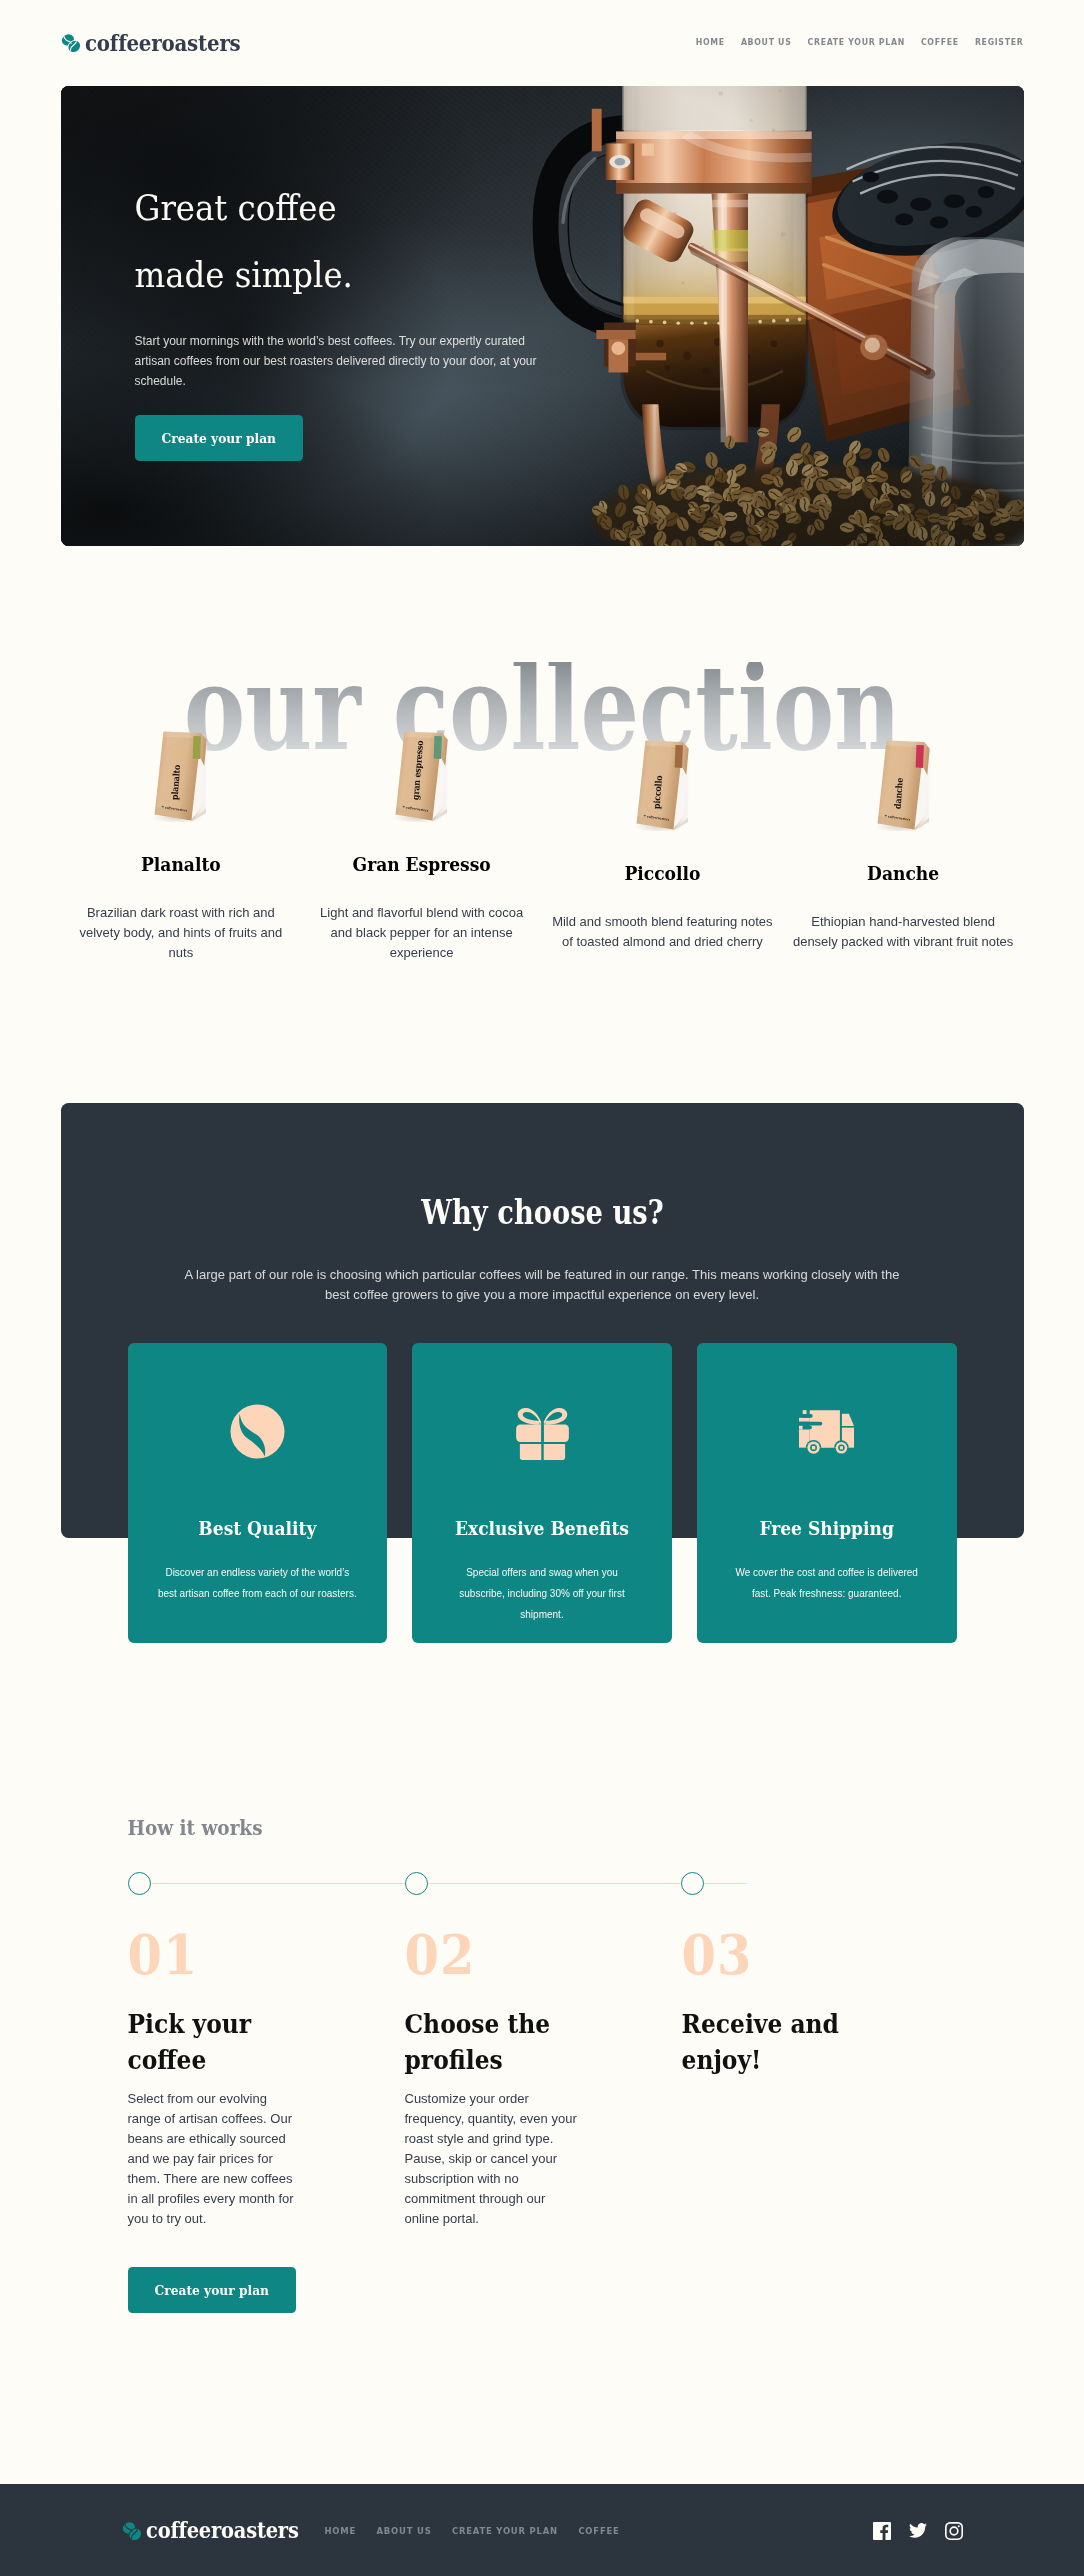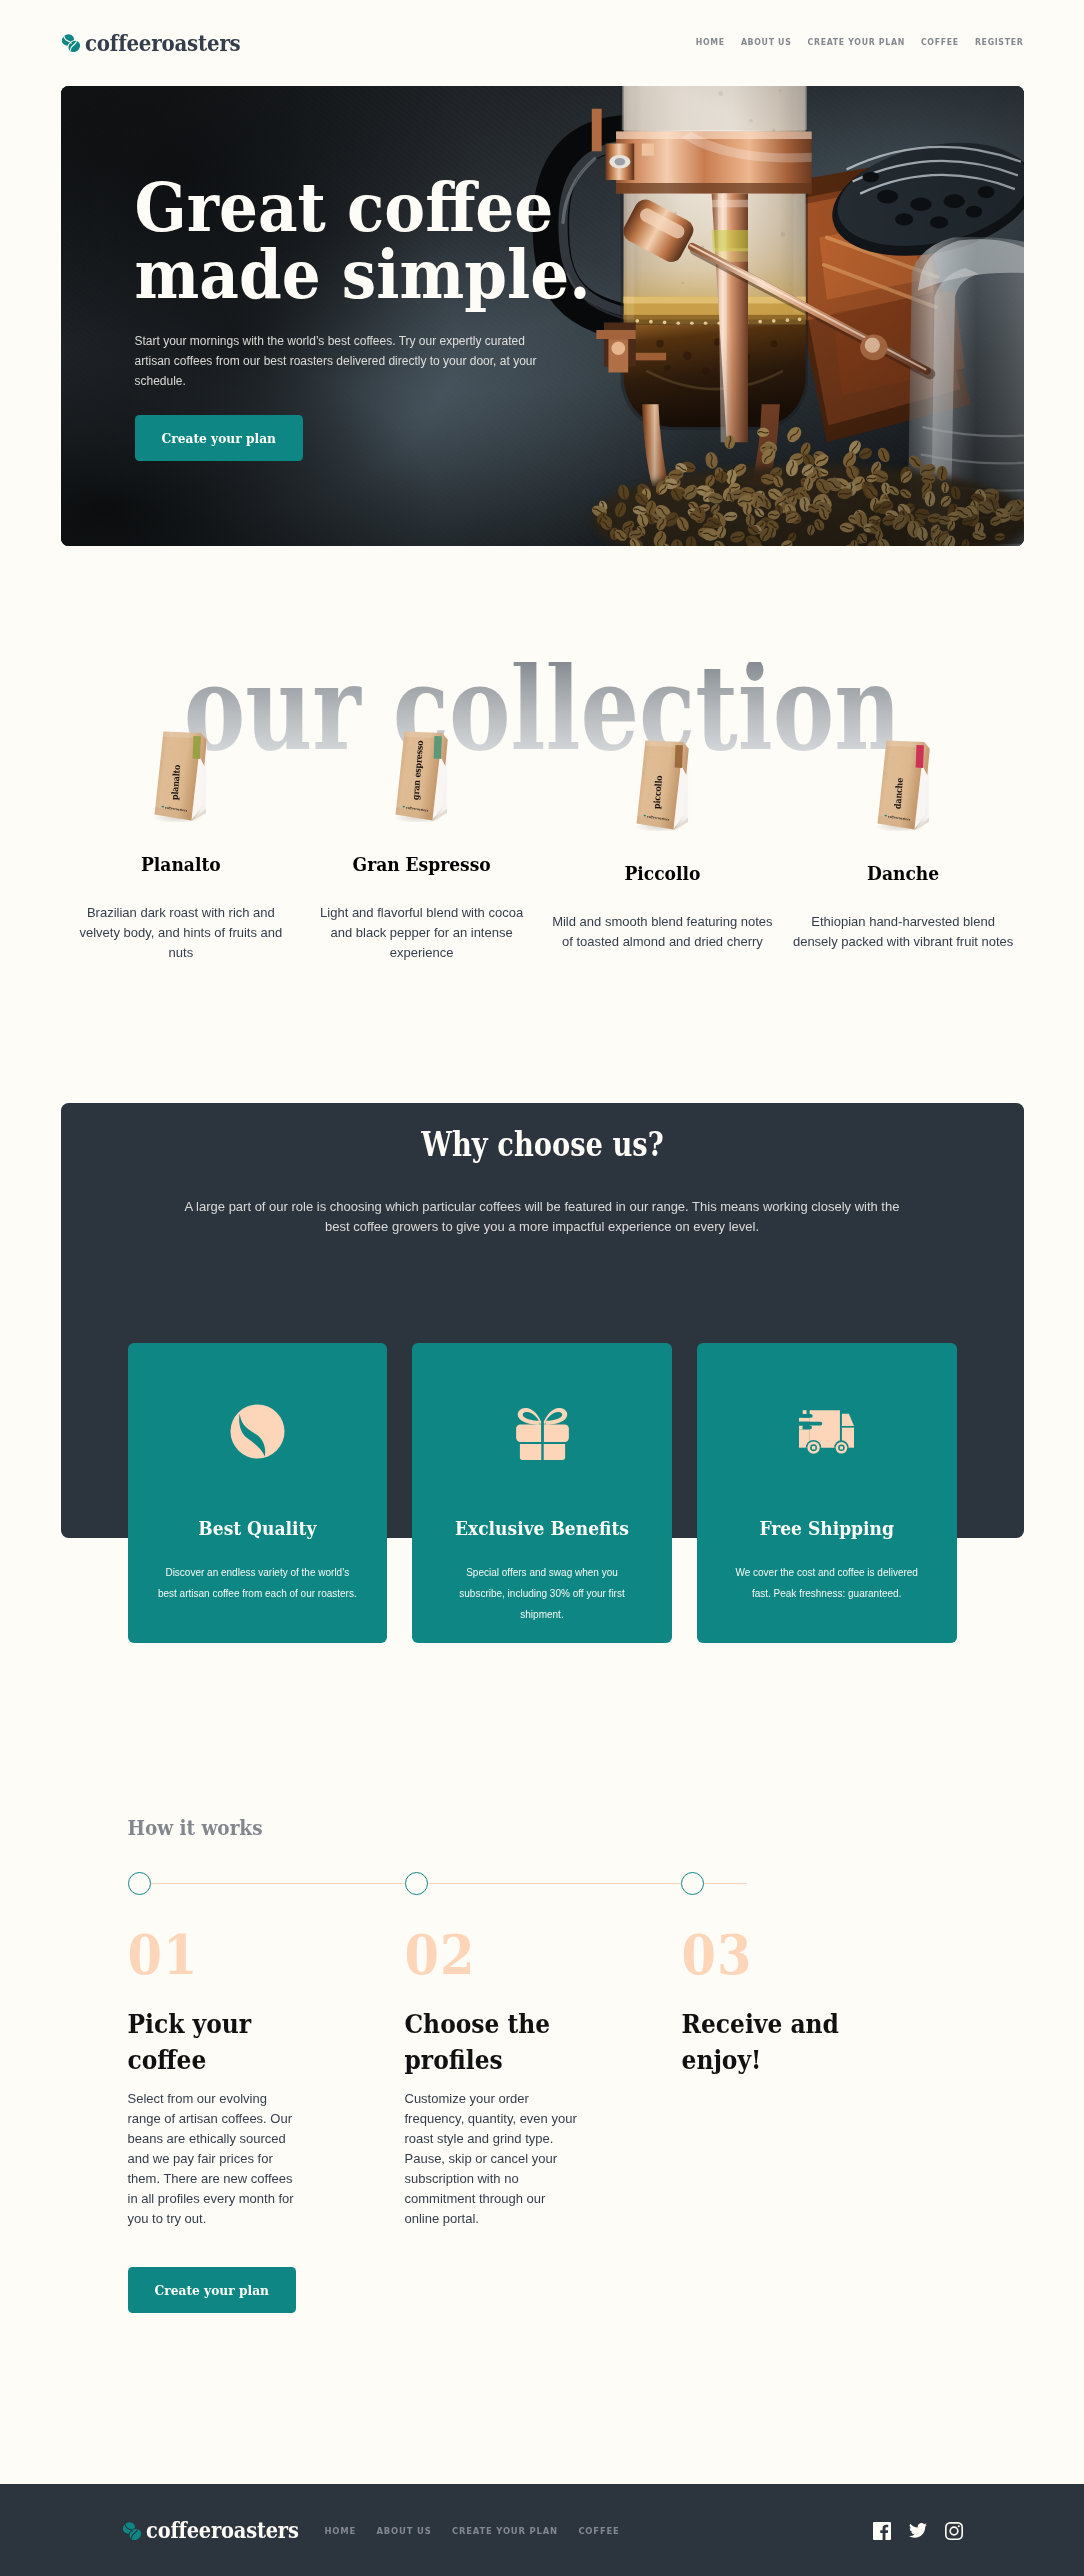--- a/index.html
+++ b/index.html
@@ -19,21 +19,21 @@
 .nav{display:flex;gap:0;align-items:center}
 .nav a{font-size:8.7px;font-weight:700;letter-spacing:0.7px;color:#83888F;
   text-decoration:none;font-family:"DejaVu Sans Condensed","DejaVu Sans",sans-serif;
   font-stretch:condensed;padding:0 0 0 16px;white-space:nowrap;line-height:11.4px}
 
 
 .hero{position:relative;height:460px;border-radius:7.6px;overflow:hidden;
   background:#131416;}
 .hero-bg{position:absolute;inset:0;overflow:hidden}
 .hero-inner{position:relative;padding:88px 0 0 74px;width:576px}
-.hero h1{font-family:"DejaVu Serif Condensed","DejaVu Serif",serif;font-weight:700;font-size:68px;
+.hero h1{font-family:"DejaVu Serif Condensed","DejaVu Serif",serif;font-weight:400;font-size:36px;
   line-height:67px;color:#FEFCF7;letter-spacing:0px}
 .hero p{margin-top:23px;font-size:12px;line-height:20px;color:#FEFCF7;opacity:.83;width:425px}
 .btn{display:inline-flex;align-items:center;justify-content:center;
   height:46px;padding:0 27px;background:#0E8784;border-radius:4.5px;color:#FEFCF7;
   font-family:"DejaVu Serif Condensed","DejaVu Serif",serif;font-weight:700;font-size:13.6px;
   text-decoration:none;margin-top:23.5px;border:0;cursor:pointer}
 .hero-svg{position:absolute;inset:0;width:100%;height:100%;display:block}
 
 
 .collection{margin-top:116px;position:relative}
@@ -48,21 +48,21 @@
 .coll-item{width:241px;text-align:center;position:relative}
 .coll-item.low{padding-top:9px}
 .coll-grid{align-items:flex-start}
 .bagwrap{height:124px;display:flex;align-items:flex-end;justify-content:center;position:relative}
 .coll-item h3{font-family:"DejaVu Serif Condensed","DejaVu Serif",serif;font-weight:700;
   font-size:19px;line-height:19px;color:#000;margin-top:33px}
 .coll-item p{font-size:13px;line-height:20px;color:#333D4B;margin:29px auto 0;width:221px}
 
 
 .why{margin-top:140px;position:relative}
-.why-panel{background:#2C343E;border-radius:7.6px;height:435px;padding-top:25px;text-align:center}
+.why-panel{background:#2C343E;border-radius:7.6px;height:435px;padding-top:93px;text-align:center}
 .why-panel h2{font-family:"DejaVu Serif Condensed","DejaVu Serif",serif;font-weight:700;
   font-size:33px;line-height:33px;color:#FEFCF7;transform:scaleX(.92)}
 .why-panel > p{font-size:13px;line-height:20px;color:#FEFCF7;opacity:.82;width:722px;margin:36px auto 0}
 .why-cards{position:absolute;left:67px;right:67px;top:240px;display:flex;gap:25px}
 .wcard{flex:1;background:#0E8784;border-radius:6px;height:300px;padding:61px 18px 8px;text-align:center;color:#FEFCF7}
 .wcard .wicon{height:55px;display:flex;align-items:center;justify-content:center}
 .wcard .wicon svg{display:block}
 .wcard h3{font-family:"DejaVu Serif Condensed","DejaVu Serif",serif;font-weight:700;
   font-size:19px;line-height:19px;margin-top:60px}
 .wcard p{font-size:10px;line-height:21px;margin:23.5px auto 0;width:199px;opacity:.97}

